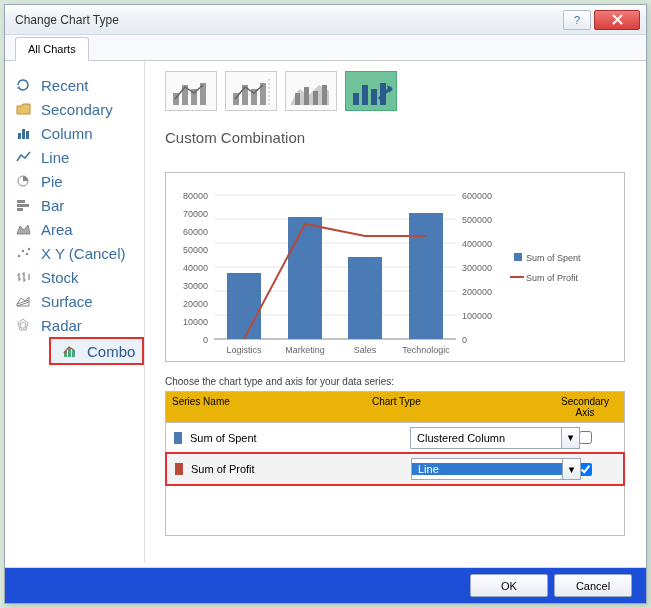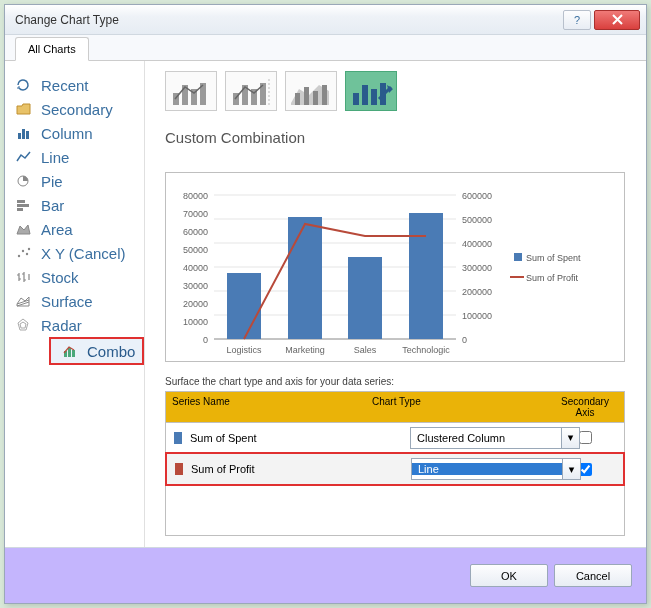--- a/index.html
+++ b/index.html
@@ -36,21 +36,21 @@
   .series-row .swatch { width: 8px; height: 12px; margin: 0 6px 0 8px; }
   .series-row .name { width: 178px; padding-left: 2px; }
   .series-row .ctwrap { width: 180px; padding-left: 44px; }
   .series-row .axis { flex: 1; text-align: center; }
   .combo-select { width: 170px; height: 22px; border: 1px solid #9aa8b8; font-size: 11px; background: #fff; display: flex; align-items: center; position: relative; }
   .combo-select .val { flex: 1; padding: 0 6px; }
   .combo-select .arrow { width: 18px; height: 100%; border-left: 1px solid #9aa8b8; background: linear-gradient(#fff,#e8edf4); display: flex; align-items: center; justify-content: center; }
   .combo-select.sel .val { background: #2f7bd1; color: #fff; }
   .series-highlight { border: 2px solid #e03030; margin: -1px; }
   .series-pad { height: 50px; }
-  .footer { position: absolute; bottom: 0; left: 0; right: 0; height: 56px; border-top: 1px solid #d0d8e0; background: #c4b5fd; display: flex; align-items: center; justify-content: flex-end; padding-right: 14px; gap: 6px; }
+  .footer { position: absolute; bottom: 0; left: 0; right: 0; height: 36px; border-top: 1px solid #d0d8e0; background: #1d4ed8; display: flex; align-items: center; justify-content: flex-end; padding-right: 14px; gap: 6px; }
   .btn { width: 78px; height: 23px; border: 1px solid #9aa8b8; background: linear-gradient(#fdfdfe,#e8edf4); font-size: 11px; border-radius: 2px; }
   .chk { width: 13px; height: 13px; }
   
   .axtxt { font-size: 9px; fill: #666; }
   .lgtxt { font-size: 9px; fill: #555; }
 </style>
 </head>
 <body>
 
 <div class="window">
@@ -279,21 +279,21 @@
             <text class="axtxt" x="260" y="180" text-anchor="middle">Technologic</text>
 
             <rect x="348" y="80" width="8" height="8" fill="#4a7bb5"></rect>
             <text class="lgtxt" x="360" y="88">Sum of Spent</text>
             <line x1="344" y1="104" x2="358" y2="104" stroke="#b84a3a" stroke-width="2"></line>
             <text class="lgtxt" x="360" y="108">Sum of Profit</text>
           </g>
         </svg>
       </div>
 
-      <div class="series-label">Surface the chart type and axis for your data series:</div>
+      <div class="series-label">Choose the chart type and axis for your data series:</div>
 
       <div class="series-table">
         <div class="series-header">
           <div class="col-name">Series Name</div>
           <div class="col-type">Chart Type</div>
           <div class="col-axis">Secondary Axis</div>
         </div>
         <div class="series-row">
           <div class="swatch" style="background:#4a7bb5"></div>
           <div class="name">Sum of Spent</div>

